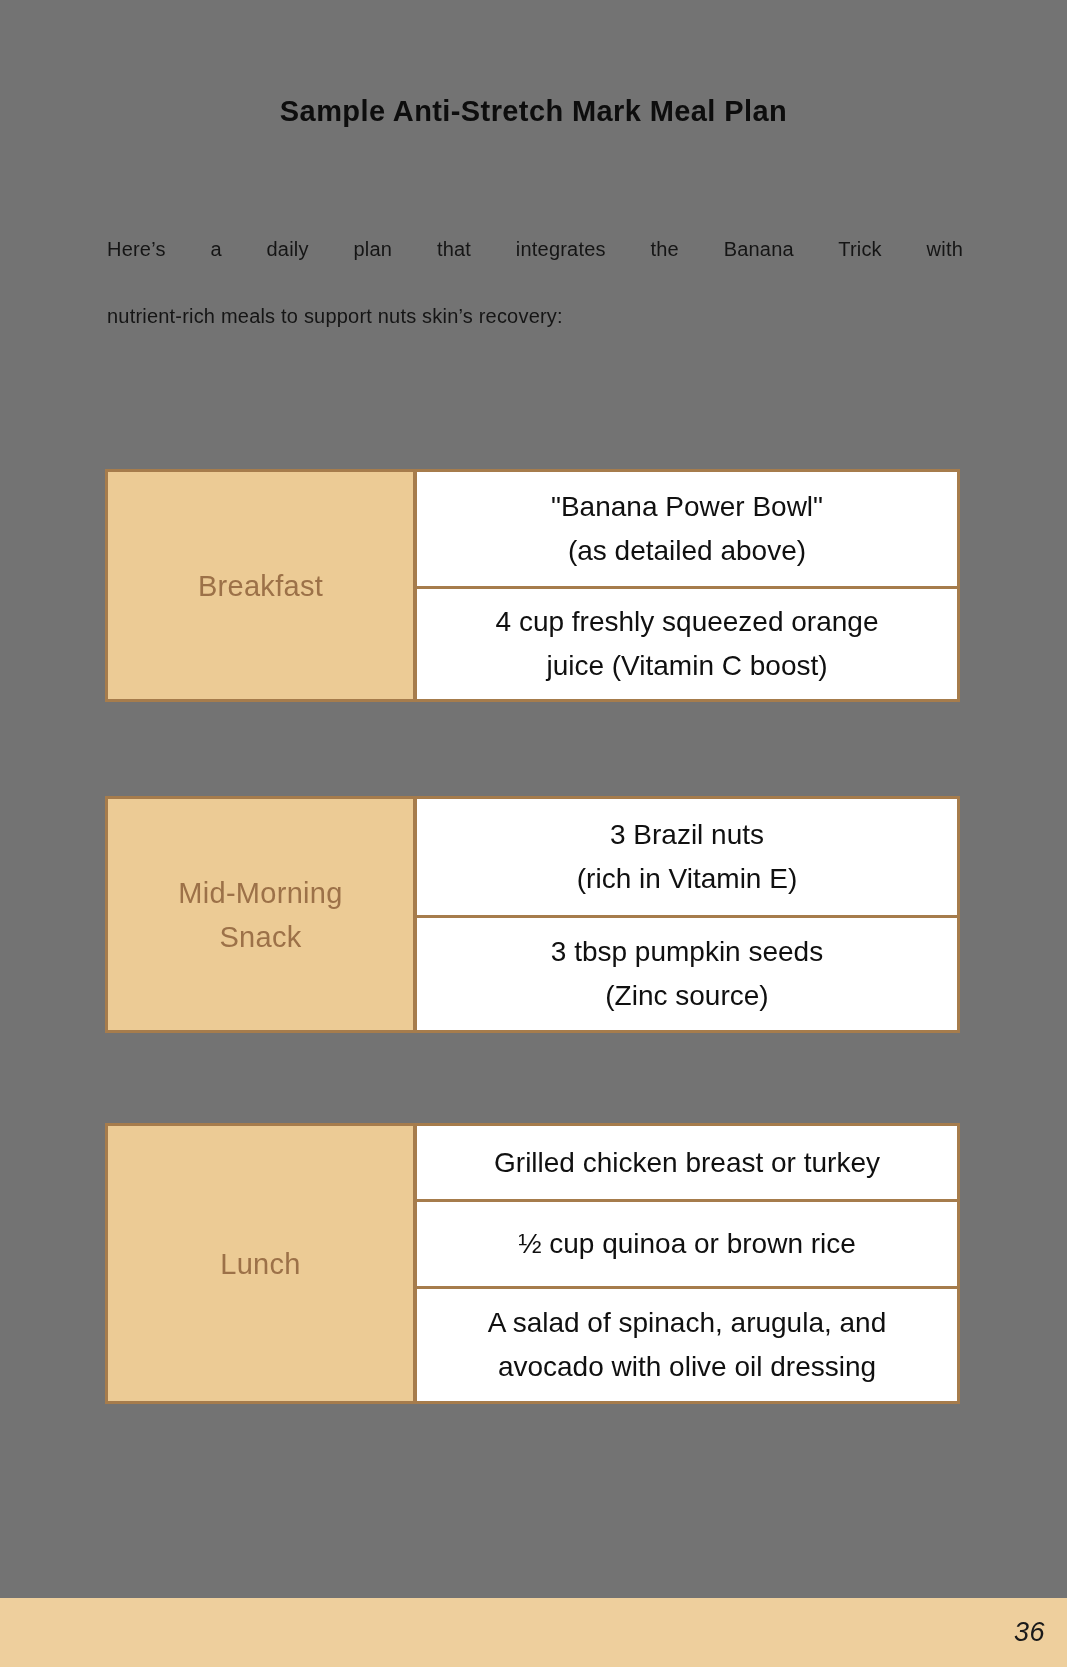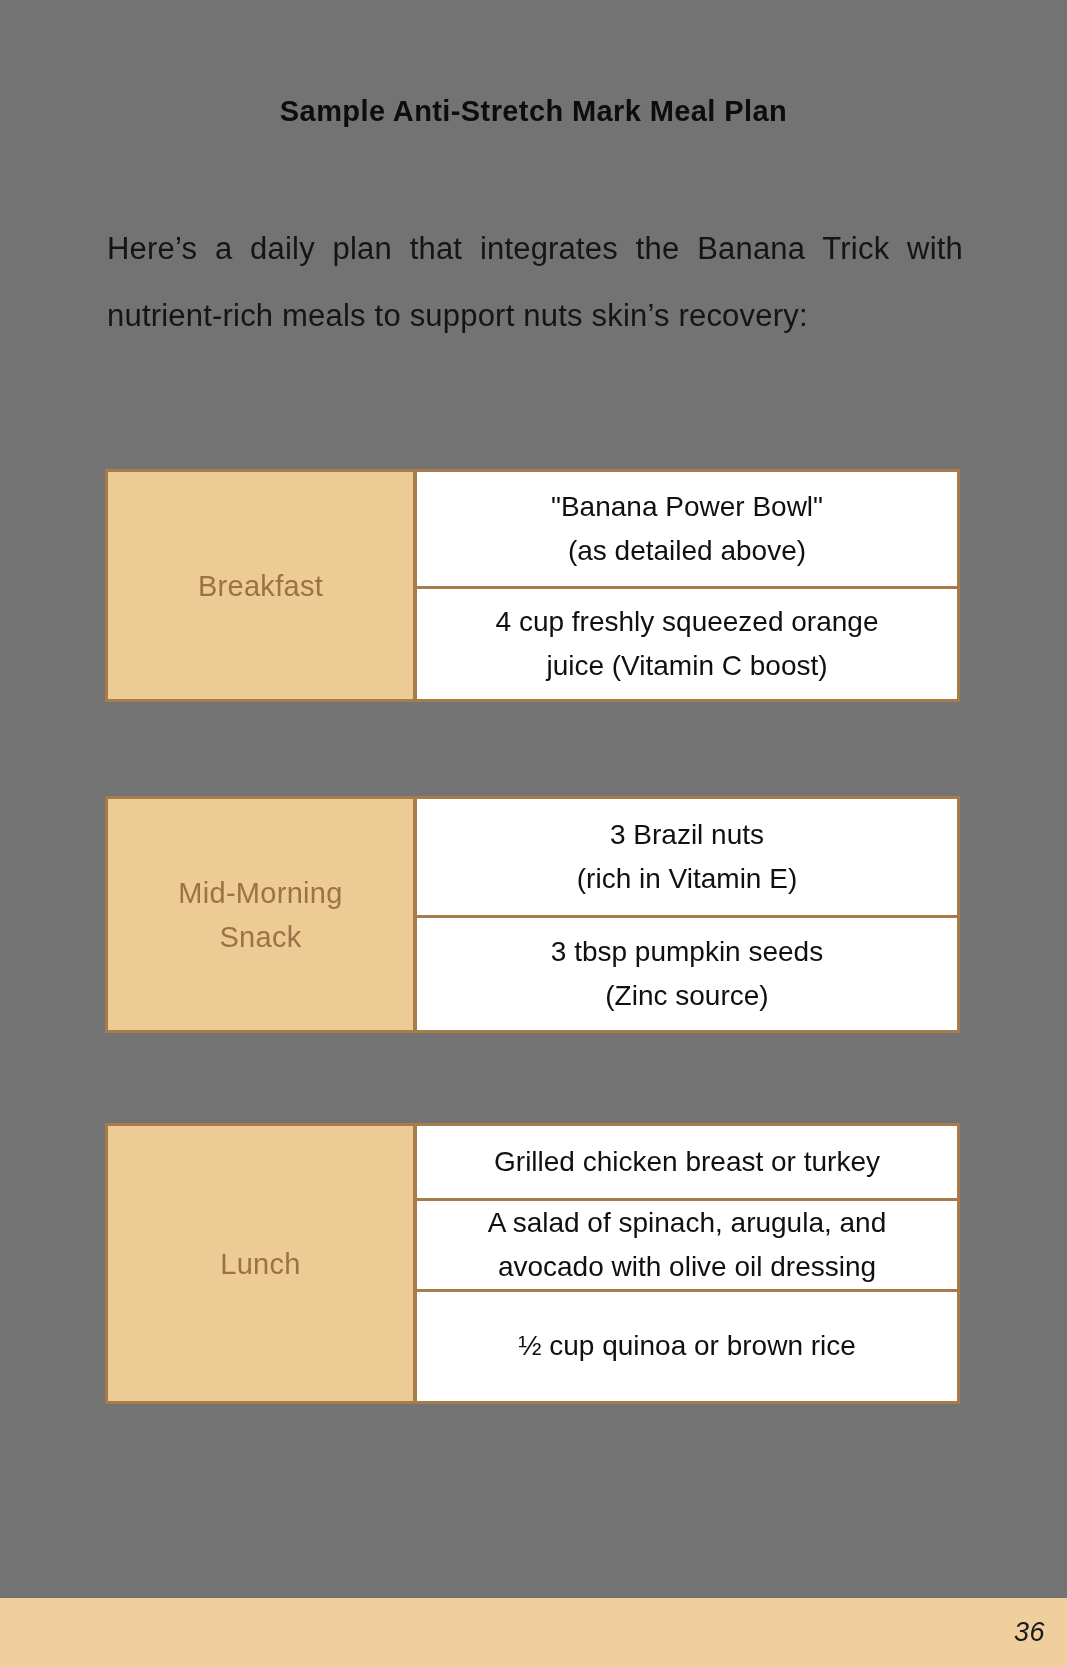--- a/index.html
+++ b/index.html
@@ -28,21 +28,21 @@
     text-align:center;
     font-size:29px;
     font-weight:bold;
     letter-spacing:0.4px;
     color:#0d0d0d;
   }
   .intro-line{
     position:absolute;
     left:107px;
     width:856px;
-    font-size:31px;
+    font-size:20px;
     line-height:40px;
     letter-spacing:0.2px;
     color:#151515;
   }
   .intro-line-1{
     top:229px;
     text-align:justify;
     text-align-last:justify;
   }
   .intro-line-2{
@@ -133,22 +133,22 @@
 Snack</div>
     <div class="meal-cell first">3 Brazil nuts
 (rich in Vitamin E)</div>
     <div class="meal-cell">3 tbsp pumpkin seeds
 (Zinc source)</div>
   </div>
 
   <div class="meal-table t3">
     <div class="meal-label">Lunch</div>
     <div class="meal-cell first">Grilled chicken breast or turkey</div>
+    <div class="meal-cell">½ cup quinoa or brown rice</div>
     <div class="meal-cell">A salad of spinach, arugula, and
 avocado with olive oil dressing</div>
-    <div class="meal-cell">½ cup quinoa or brown rice</div>
   </div>
 
   <div class="footer-bar">
     <span class="page-number">36</span>
   </div>
 
 </div>
 
 </body></html>

